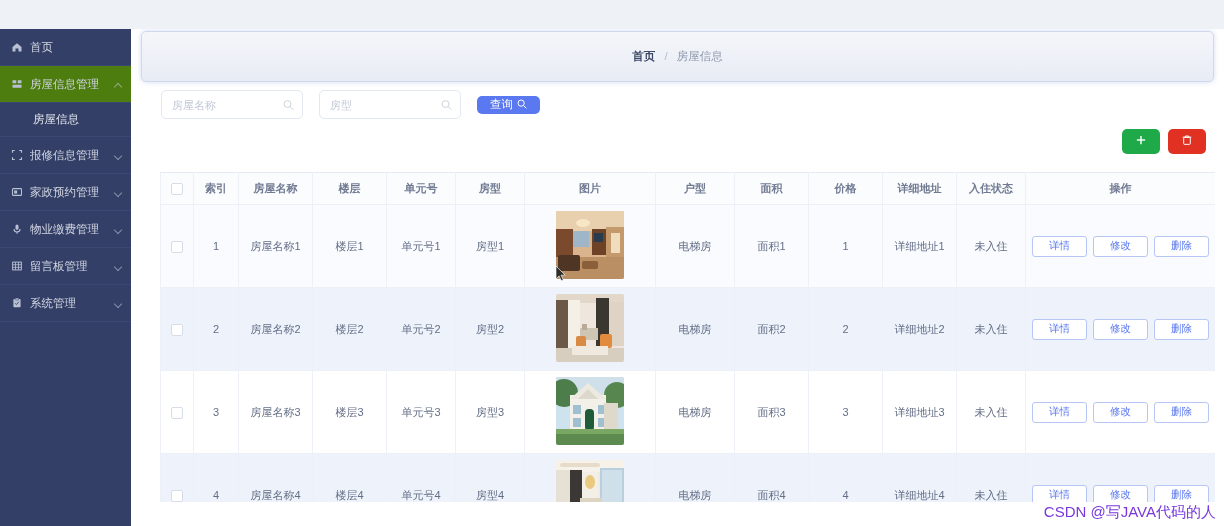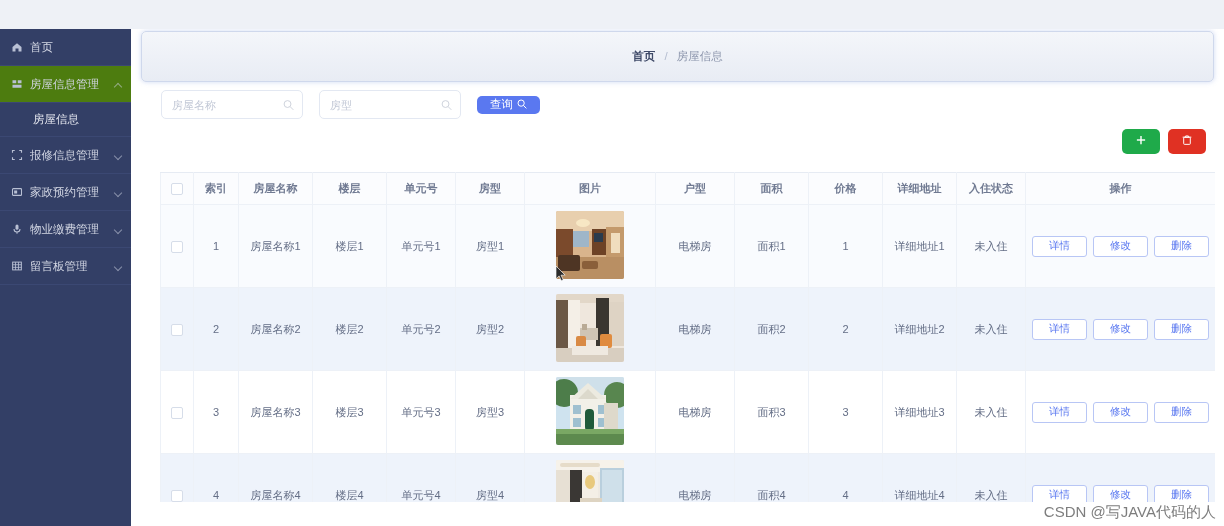--- a/index.html
+++ b/index.html
@@ -246,21 +246,21 @@
     width: 11px; height: 16px;
     z-index: 30;
     pointer-events: none;
   }
 
   
   .watermark {
     position: absolute;
     right: 8px; bottom: 4px;
     font-size: 15px;
-    color: #737373;
+    color: #6d28d9;
     opacity: .92;
     z-index: 25;
     white-space: nowrap;
     font-family: "Liberation Sans", sans-serif;
   }
 </style>
 </head>
 <body>
 
 <div id="app">
@@ -321,20 +321,31 @@
         <span class="mi-icon">
           <svg viewBox="0 0 16 16">
             <rect x="2.2" y="2.8" width="11.6" height="10.4" fill="none" stroke="currentColor" stroke-width="1.3"></rect>
             <line x1="2.2" y1="6.3" x2="13.8" y2="6.3" stroke="currentColor" stroke-width="1.1"></line>
             <line x1="2.2" y1="9.8" x2="13.8" y2="9.8" stroke="currentColor" stroke-width="1.1"></line>
             <line x1="6" y1="2.8" x2="6" y2="13.2" stroke="currentColor" stroke-width="1.1"></line>
             <line x1="10" y1="2.8" x2="10" y2="13.2" stroke="currentColor" stroke-width="1.1"></line>
           </svg>
         </span>
         <span class="mi-label">留言板管理</span>
+        <span class="mi-arrow"></span>
+      </div>
+      <div class="menu-item">
+        <span class="mi-icon">
+          <svg viewBox="0 0 16 16">
+            <rect x="3.2" y="2.8" width="9.6" height="11" rx="1" fill="currentColor"></rect>
+            <rect x="5.6" y="1.4" width="4.8" height="2.6" rx=".7" fill="currentColor" stroke="#333f66" stroke-width=".7"></rect>
+            <path d="M5.6 8.4 L7.2 10 L10.4 6.4" fill="none" stroke="#333f66" stroke-width="1.2"></path>
+          </svg>
+        </span>
+        <span class="mi-label">系统管理</span>
         <span class="mi-arrow"></span>
       </div>
     </div>
 
   <div class="main">
 
     <div class="crumb-bar">
       <div class="crumb">
         <span class="b-home">首页</span>
         <span class="b-sep">/</span>

